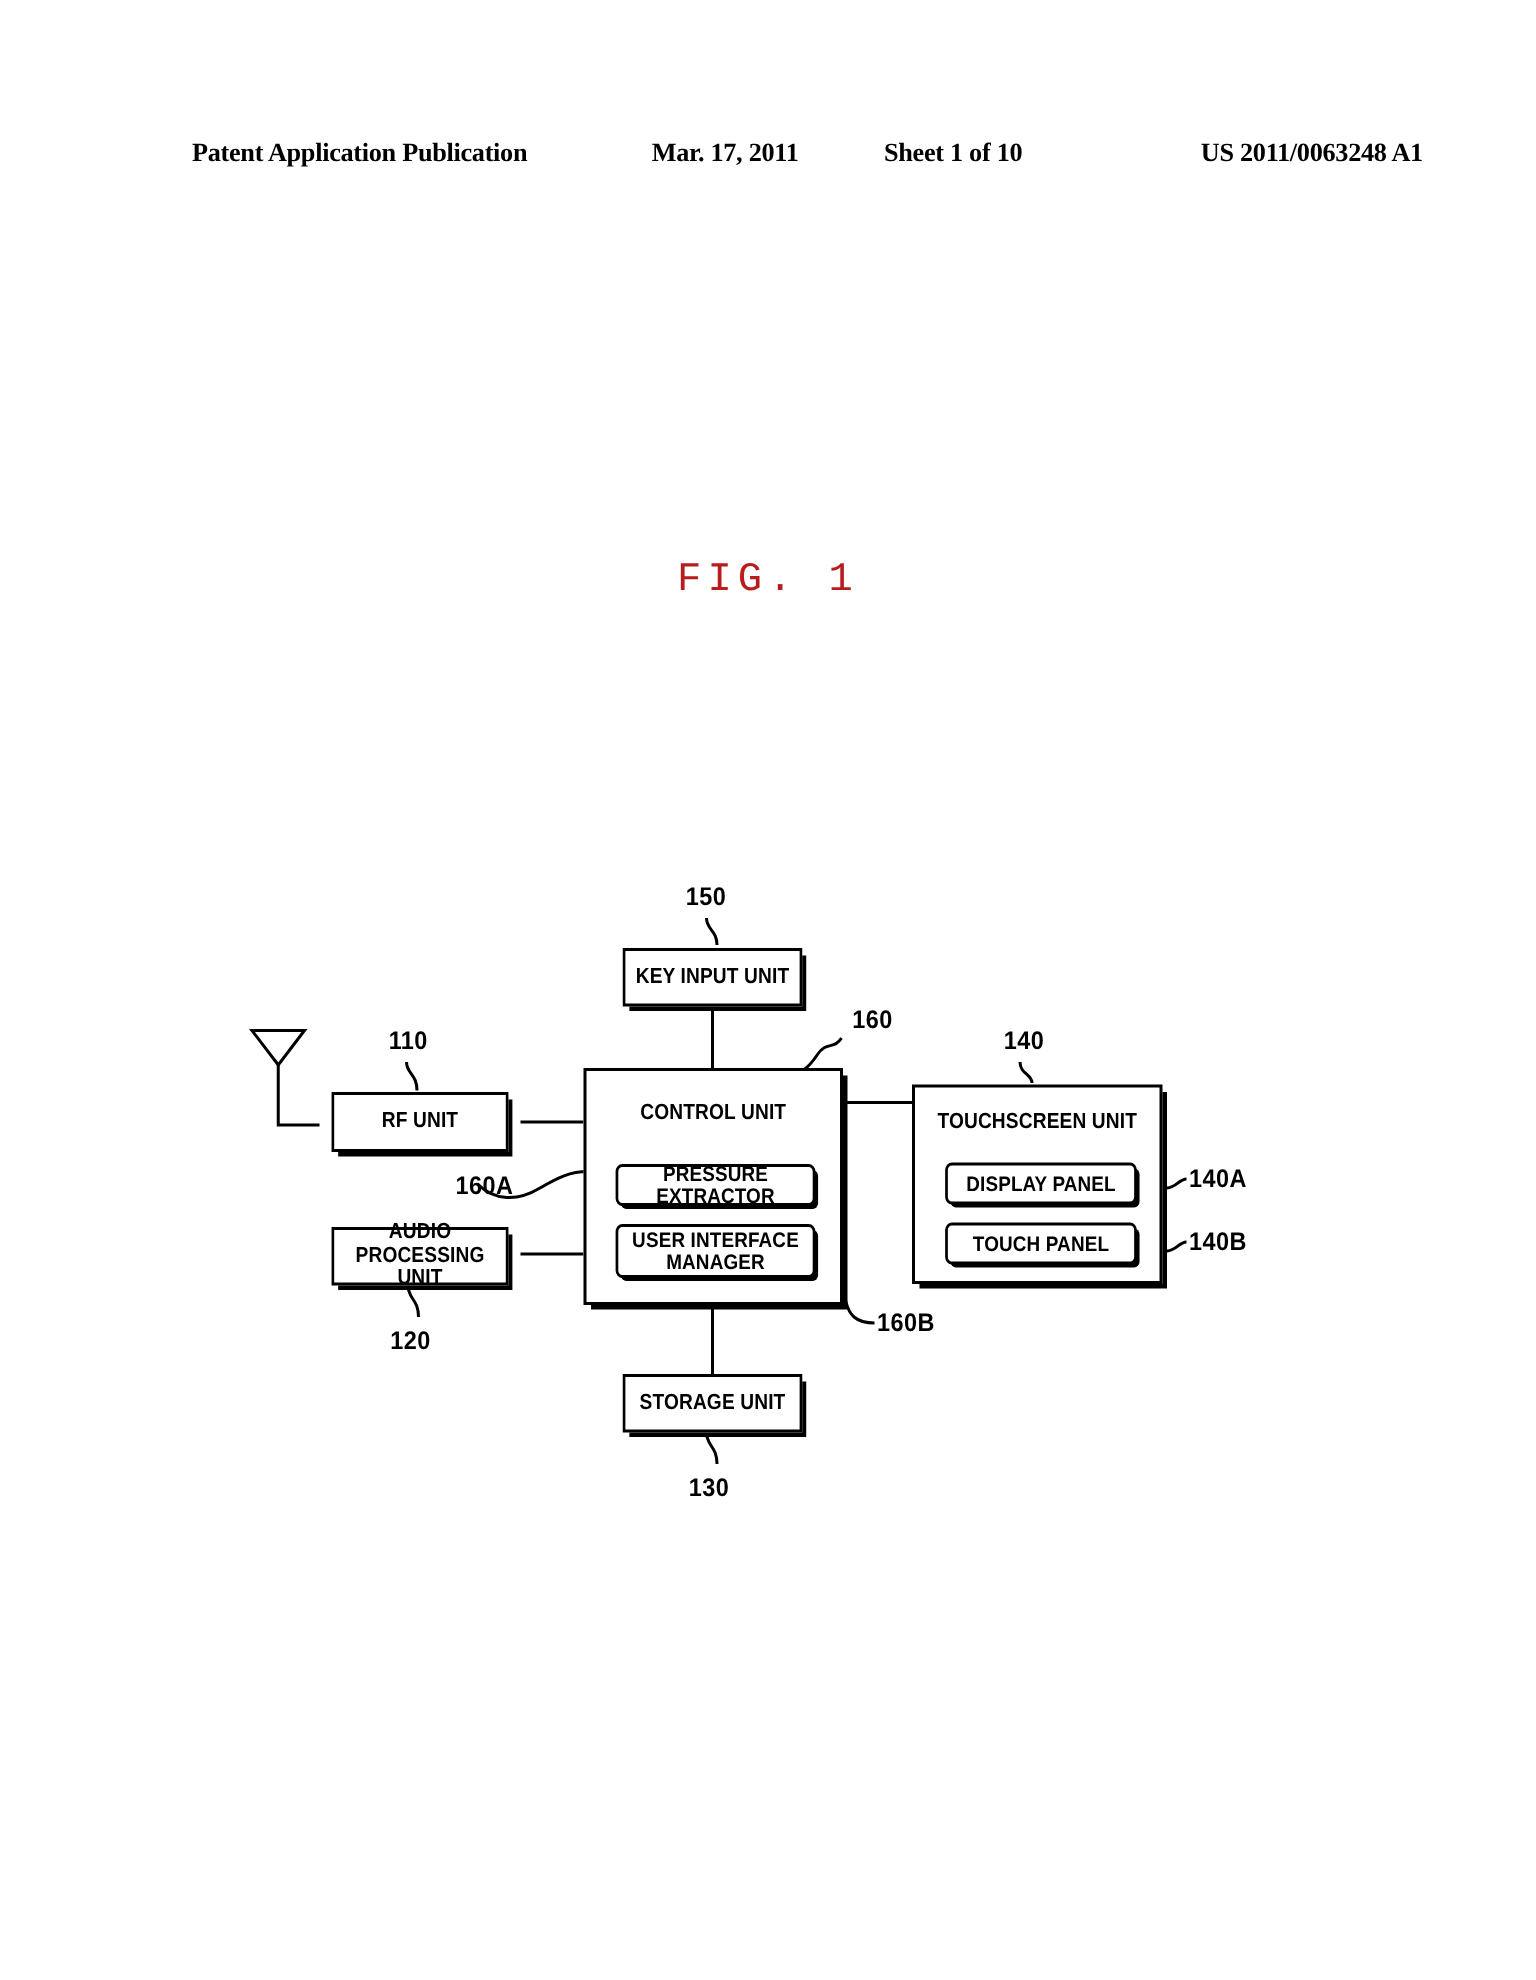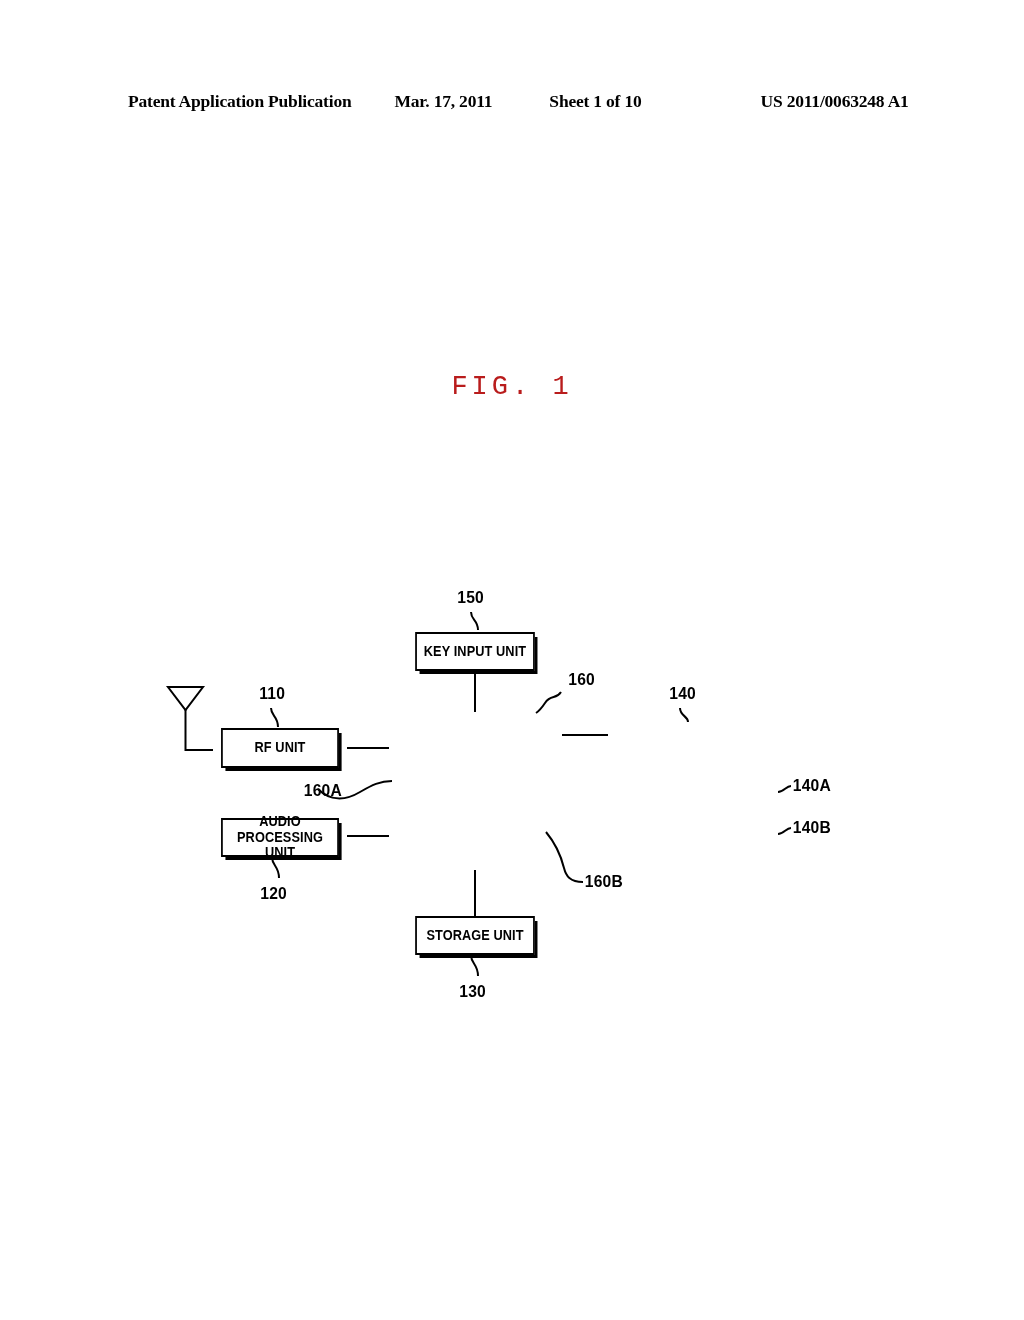--- a/index.html
+++ b/index.html
@@ -31,20 +31,21 @@
     font-size: 17.5px;
     letter-spacing: -0.2px;
     white-space: nowrap;
     gap: 43px;
   }
   #page-header .hdr-pub {
     flex: 0 0 auto;
   }
   #page-header .hdr-date {
     flex: 0 0 auto;
+    margin-left: 40px;
   }
   #page-header .hdr-sheet {
     flex: 0 0 auto;
     margin-left: 14px;
   }
   #page-header .hdr-num {
     flex: 0 0 auto;
     margin-left: 76px;
   }
 
@@ -216,21 +217,44 @@
 
   <div class="blk" style="left:213px; top:818px; width:134px; height:39px;">
     <span class="lbl">AUDIO PROCESSING
 UNIT</span>
   </div>
 
   <div class="blk" style="left:407px; top:916px; width:136px; height:39px;">
     <span class="lbl">STORAGE UNIT</span>
   </div>
 
-
+  <div class="container-blk" style="left:389px; top:712px; width:173px; height:158px;">
+    <div class="ctitle" style="margin-top:20px;">CONTROL UNIT</div>
+
+    <div class="sub-blk" style="left:12px; top:62px; width:148px; height:28px;">
+      <span class="lbl">PRESSURE EXTRACTOR</span>
+    </div>
+
+    <div class="sub-blk" style="left:12px; top:102px; width:148px; height:36px;">
+      <span class="lbl">USER INTERFACE
+MANAGER</span>
+    </div>
+  </div>
+
+  <div class="container-blk" style="left:608px; top:723px; width:167px; height:133px;">
+    <div class="ctitle" style="margin-top:15px;">TOUCHSCREEN UNIT</div>
+
+    <div class="sub-blk" style="left:13px; top:50px; width:142px; height:28px;">
+      <span class="lbl">DISPLAY PANEL</span>
+    </div>
+
+    <div class="sub-blk" style="left:13px; top:90px; width:142px; height:28px;">
+      <span class="lbl">TOUCH PANEL</span>
+    </div>
+  </div>
 
   <div class="ref" style="left:456px; top:588px;">150</div>
 
   <div class="ref" style="left:258px; top:684px;">110</div>
 
   <div class="ref" style="left:567px; top:670px;">160</div>
 
   <div class="ref" style="left:668px; top:684px;">140</div>
 
   <div class="ref" style="left:302px; top:781px;">160A</div>

